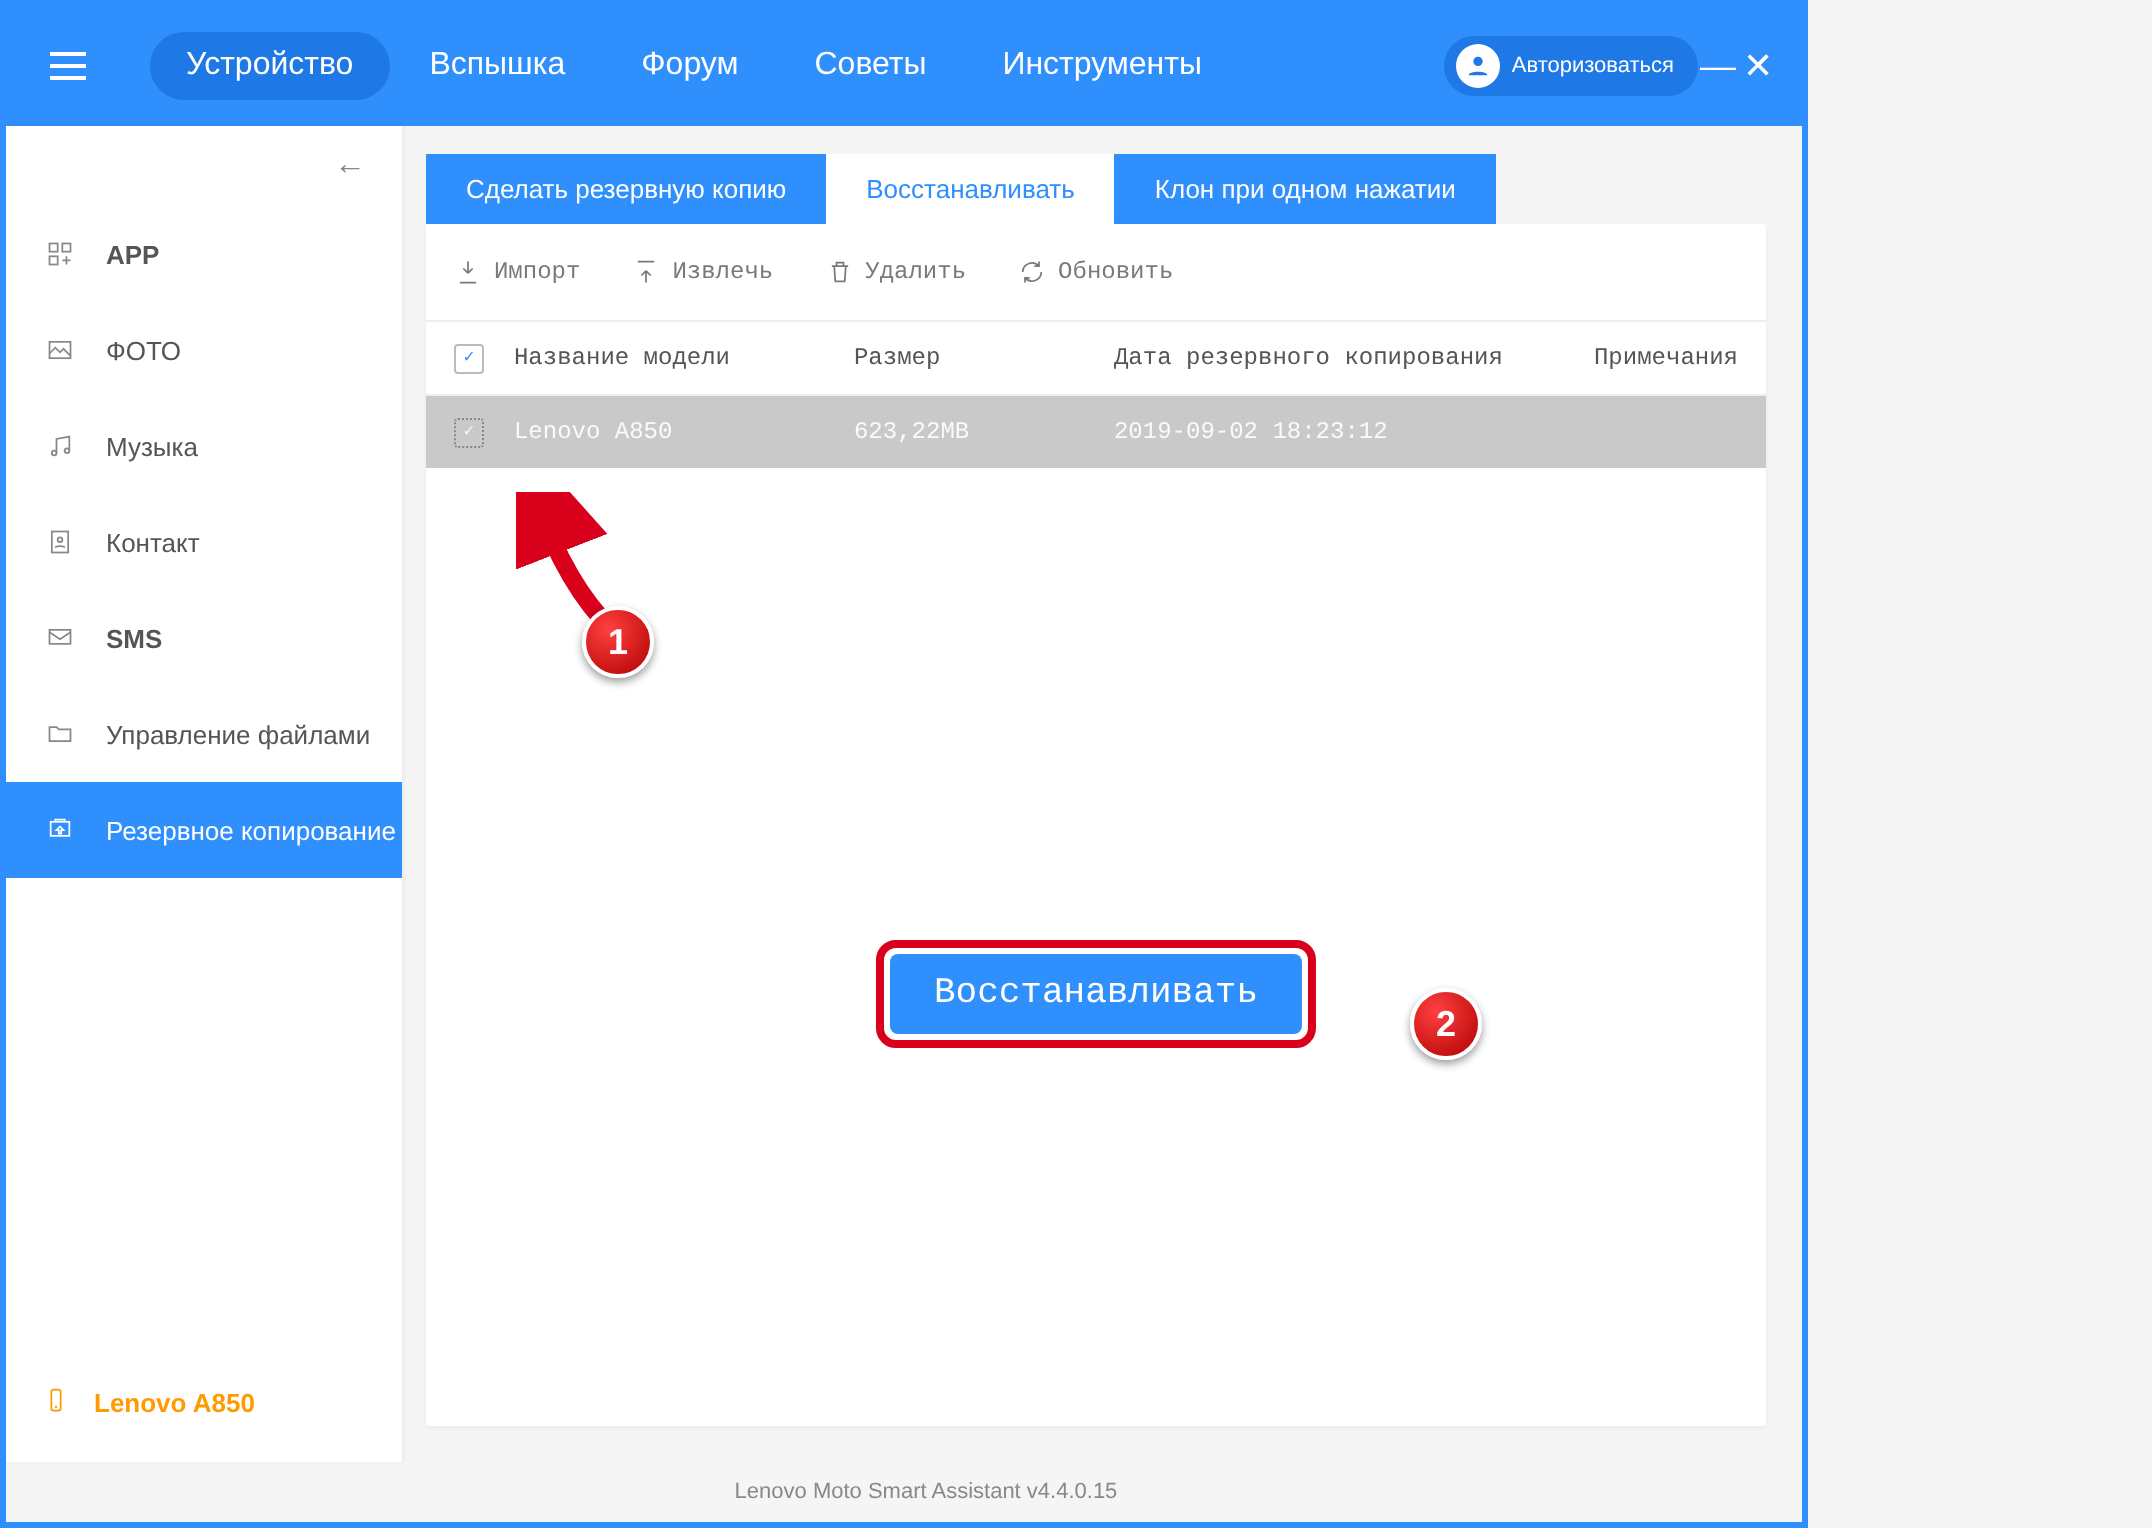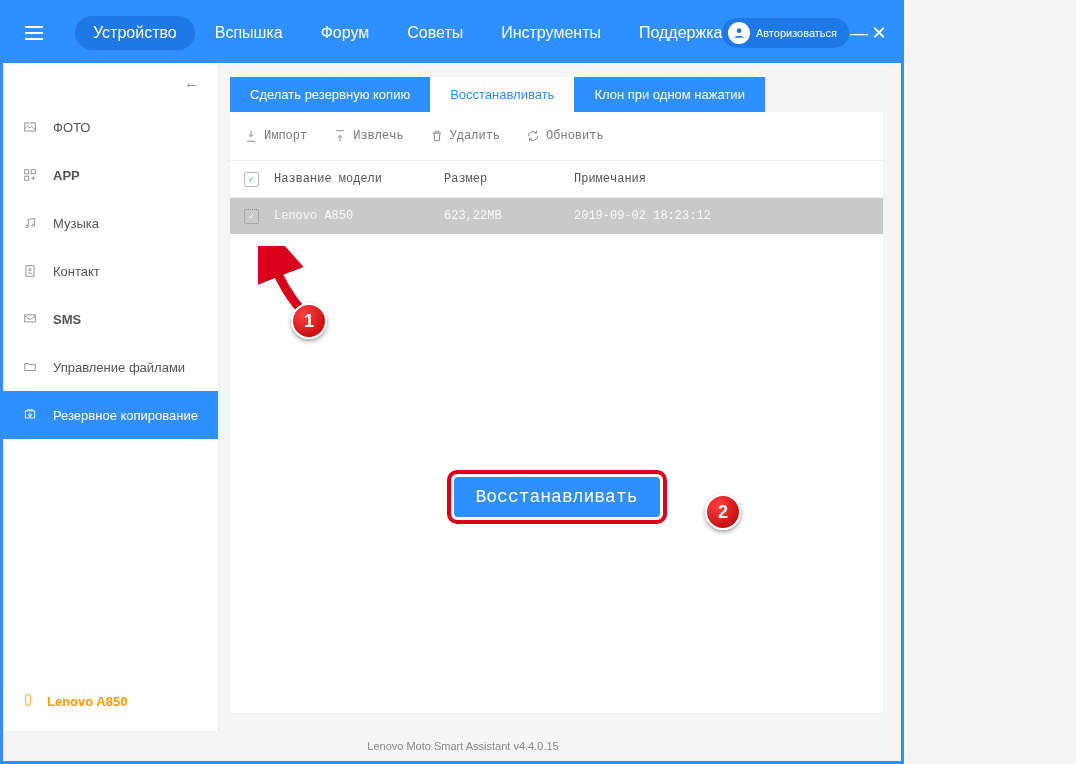--- a/index.html
+++ b/index.html
@@ -77,21 +77,20 @@
         <span></span>
         <span></span>
         <span></span>
       </div>
     <div class="nav">
       <div class="nav-item active">Устройство</div>
       <div class="nav-item">Вспышка</div>
       <div class="nav-item">Форум</div>
       <div class="nav-item">Советы</div>
       <div class="nav-item">Инструменты</div>
-      <div class="nav-item">Поддержка</div>
     </div>
     <div class="top-right">
       <div class="login-pill">
         <div class="avatar-circle">
           <svg class="ico" viewBox="0 0 24 24">
               <circle cx="12" cy="8" r="4" fill="currentColor" stroke="none"></circle>
               <path d="M4 20c0-4 16-4 16 0" fill="currentColor" stroke="none"></path>
             </svg>
         </div>
         <span>Авторизоваться</span>
@@ -99,39 +98,39 @@
       <div class="win-ctrl">—</div>
       <div class="win-ctrl">✕</div>
     </div>
   </div>
 
   <div class="body">
 
     <div class="sidebar">
       <div class="sidebar-back">←</div>
       <div class="sidebar-items">
-        <div class="sidebar-item">
-          <span class="sidebar-icon">
-              <svg class="ico" viewBox="0 0 24 24">
-                <rect x="3" y="5" width="18" height="14"></rect>
-                <path d="M3 15l5-5 4 4 3-3 6 6"></path>
-              </svg>
-            </span>
-          <span>ФОТО</span>
-        </div>
         <div class="sidebar-item bold">
           <span class="sidebar-icon">
               <svg class="ico" viewBox="0 0 24 24">
                 <rect x="3" y="3" width="7" height="7"></rect>
                 <rect x="14" y="3" width="7" height="7"></rect>
                 <rect x="3" y="14" width="7" height="7"></rect>
                 <path d="M17.5 14v7M14 17.5h7"></path>
               </svg>
             </span>
           <span>APP</span>
+        </div>
+        <div class="sidebar-item">
+          <span class="sidebar-icon">
+              <svg class="ico" viewBox="0 0 24 24">
+                <rect x="3" y="5" width="18" height="14"></rect>
+                <path d="M3 15l5-5 4 4 3-3 6 6"></path>
+              </svg>
+            </span>
+          <span>ФОТО</span>
         </div>
         <div class="sidebar-item">
           <span class="sidebar-icon">
               <svg class="ico" viewBox="0 0 24 24">
                 <path d="M9 18V6l11-2v12"></path>
                 <circle cx="7" cy="18" r="2"></circle>
                 <circle cx="18" cy="16" r="2"></circle>
               </svg>
             </span>
           <span>Музыка</span>
@@ -214,20 +213,21 @@
               </svg>
               <span>Обновить</span>
             </div>
         </div>
         <div class="thead">
           <div class="col-check">
               <div class="check">✓</div>
             </div>
           <div class="col1">Название модели</div>
           <div class="col2">Размер</div>
+          <div class="col3">Дата резервного копирования</div>
           <div class="col4">Примечания</div>
         </div>
         <div class="row selected">
           <div class="col-check">
               <div class="check">✓</div>
             </div>
           <div class="col1">Lenovo A850</div>
           <div class="col2">623,22MB</div>
           <div class="col3">2019-09-02 18:23:12</div>
           <div class="col4"></div>

